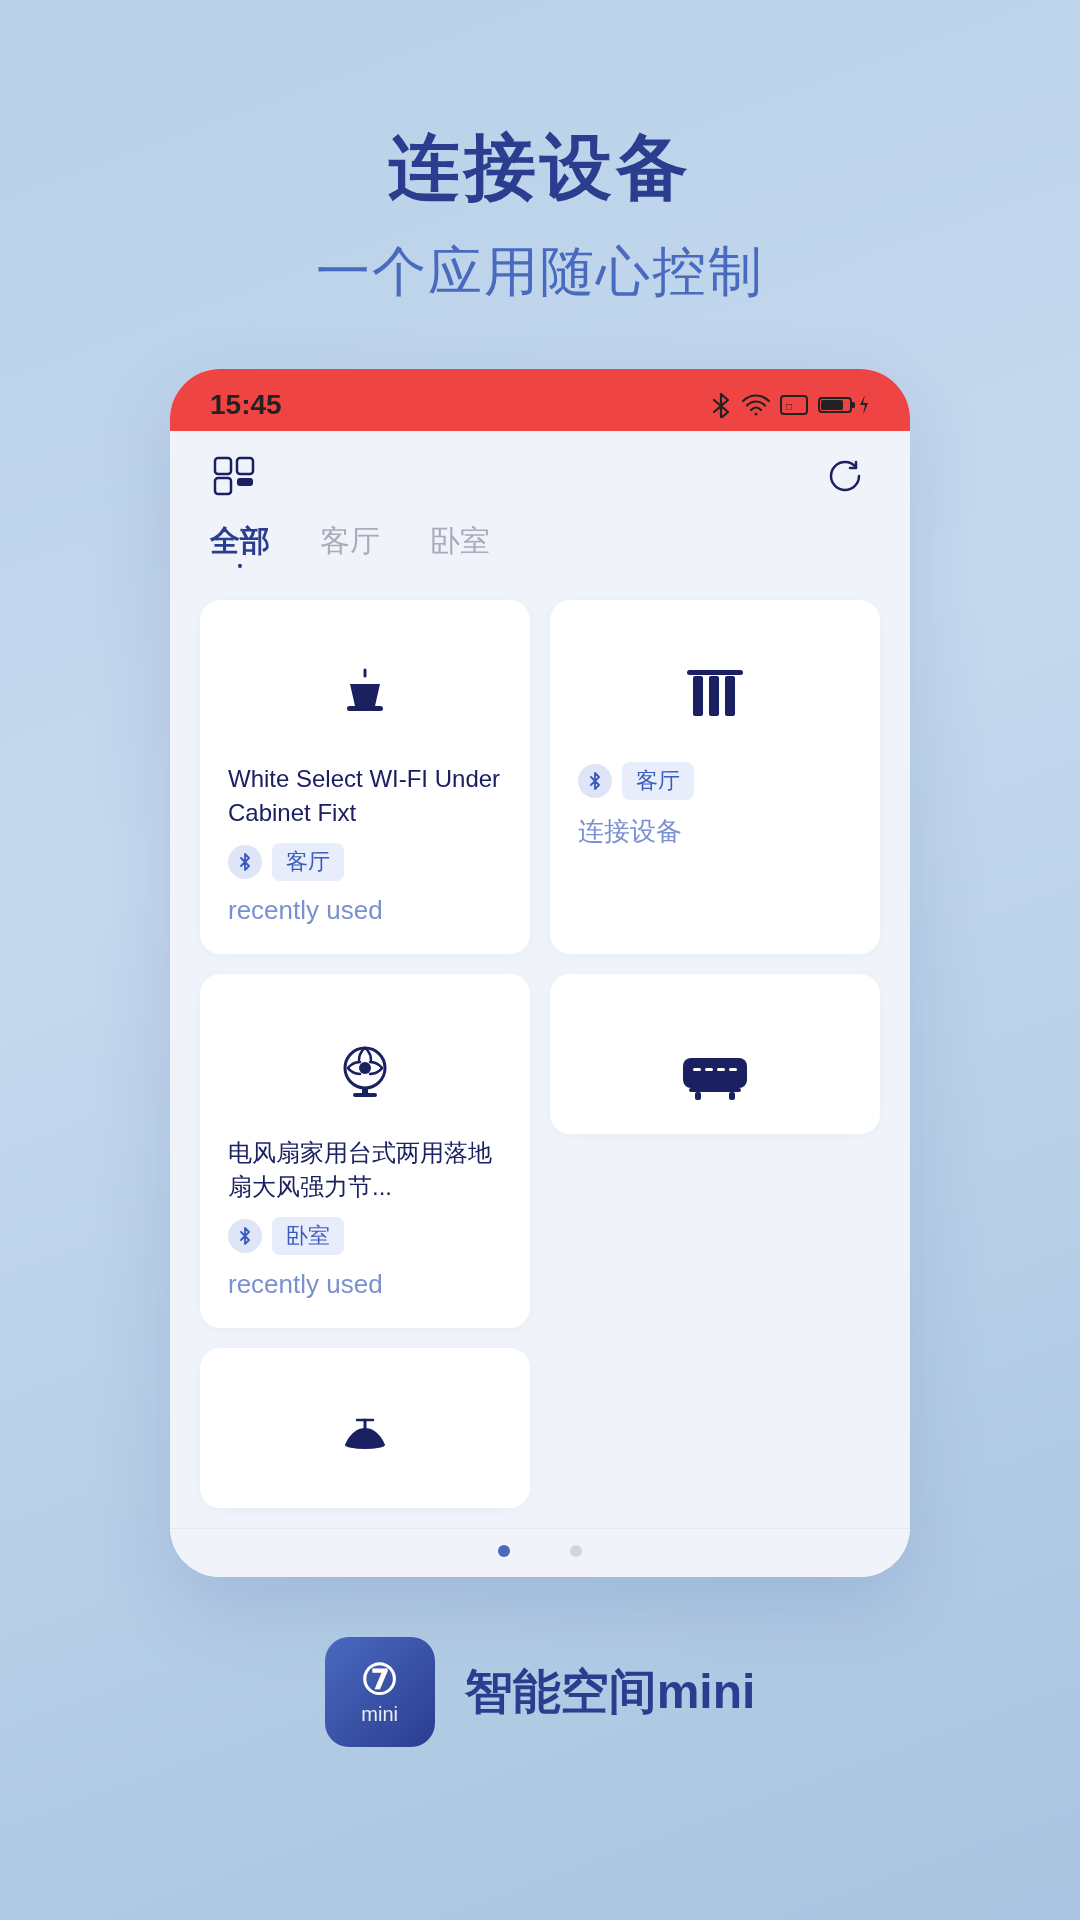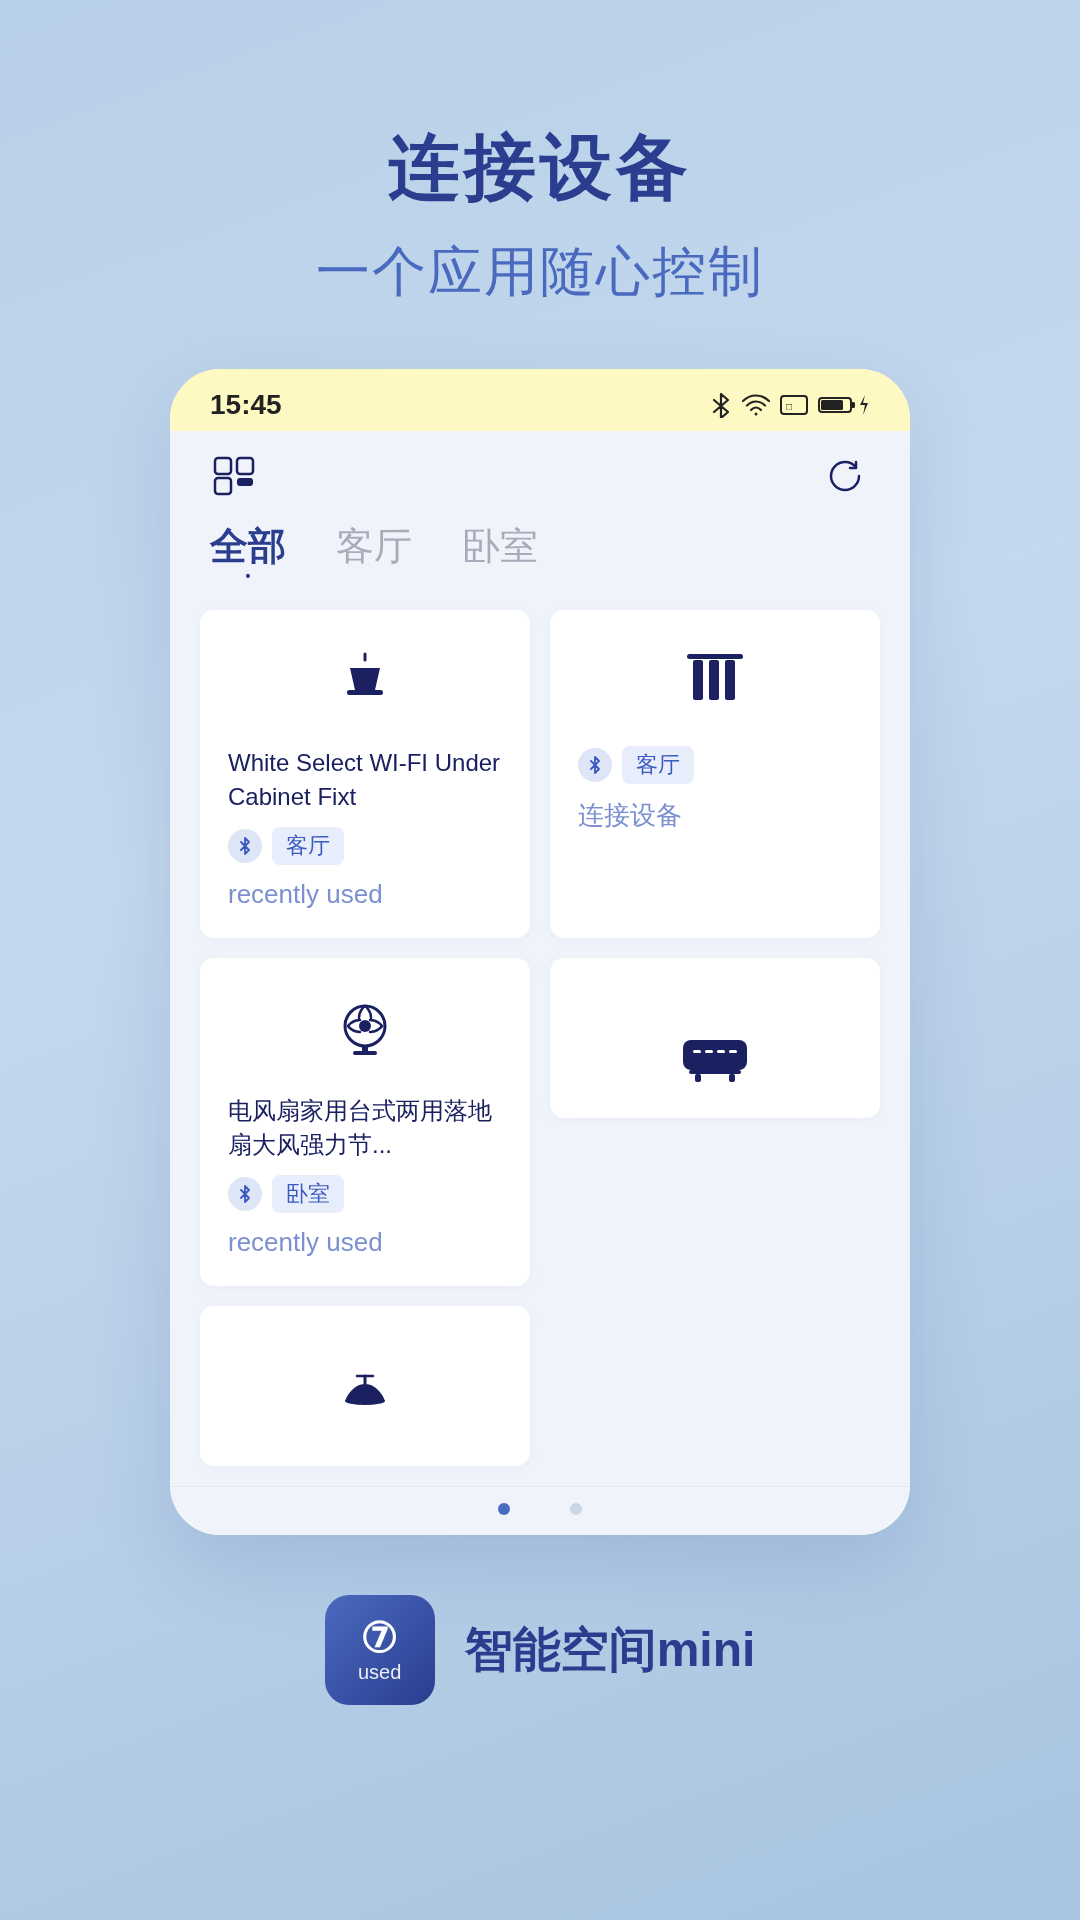--- a/index.html
+++ b/index.html
@@ -49,21 +49,21 @@
       overflow: hidden;
       position: relative;
     }
 
     
     .status-bar {
       display: flex;
       justify-content: space-between;
       align-items: center;
       padding: 20px 40px 10px;
-      background: #fef9c3;
+      background: #ef4444;
     }
 
     .status-time {
       font-size: 28px;
       font-weight: 600;
       color: #222;
     }
 
     .status-icons {
       display: flex;
@@ -111,21 +111,21 @@
 
     
     .tabs-bar {
       display: flex;
       gap: 50px;
       padding: 10px 40px 20px;
       background: #f0f4fa;
     }
 
     .tab-item {
-      font-size: 38px;
+      font-size: 30px;
       color: #aab;
       cursor: pointer;
       padding-bottom: 8px;
       position: relative;
     }
 
     .tab-item.active {
       color: #2a3d8f;
       font-weight: 600;
     }
@@ -144,22 +144,22 @@
     .device-grid {
       display: grid;
       grid-template-columns: 1fr 1fr;
       gap: 20px;
       padding: 10px 30px 20px;
       background: #f0f4fa;
     }
 
     .device-card {
       background: #ffffff;
-      border-radius: 14px;
-      padding: 20px 28px 28px;
+      border-radius: 20px;
+      padding: 46px 28px 28px;
       display: flex;
       flex-direction: column;
       min-height: 260px;
       box-shadow: 0 2px 12px rgba(100,120,180,0.06);
     }
 
     .device-card.partial {
       min-height: 160px;
       max-height: 160px;
       overflow: hidden;
@@ -463,16 +463,16 @@
   <div class="app-footer">
     <div class="footer-dot active"></div>
     <div class="footer-dot"></div>
   </div>
 
 </div>
 
 <div class="branding-section">
   <div class="app-icon-badge">
     <div class="app-icon-symbol">⑦</div>
-    <div class="app-icon-mini">used</div>
+    <div class="app-icon-mini">mini</div>
   </div>
   <div class="branding-name">智能空间mini</div>
 </div>
 
 </body></html>

